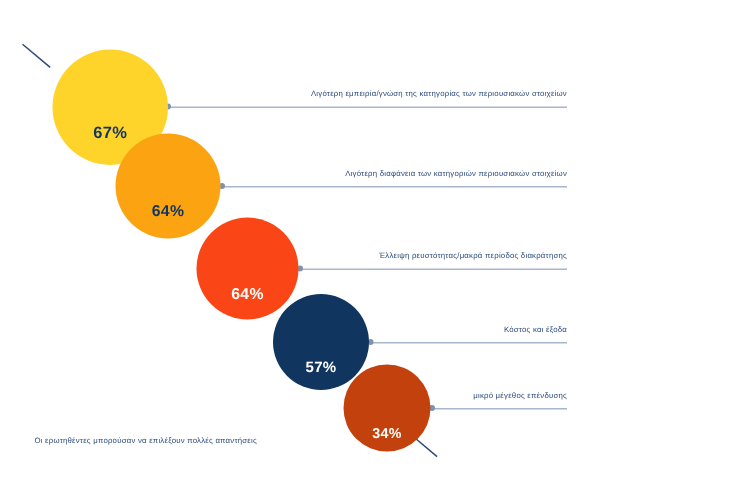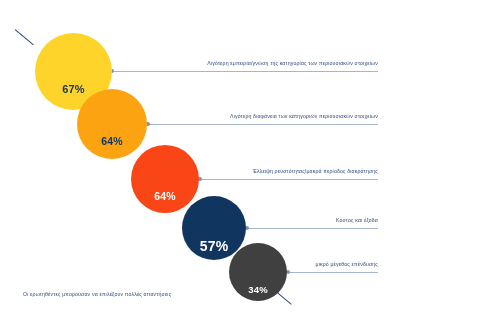--- a/index.html
+++ b/index.html
@@ -97,24 +97,24 @@
 
   <div class="bubble" style="left:77px; top:89px; width:70px; height:70px; background:#FCA311;">
     <span class="bubble-value" style="color:#10355F; font-size:10.5px;">64%</span>
   </div>
 
   <div class="bubble" style="left:131px; top:145px; width:68px; height:68px; background:#FA4616;">
     <span class="bubble-value" style="color:#FFFFFF; font-size:10.5px;">64%</span>
   </div>
 
   <div class="bubble" style="left:182px; top:196px; width:64px; height:64px; background:#10355F;">
-    <span class="bubble-value" style="color:#FFFFFF; font-size:14px;">57%</span>
+    <span class="bubble-value" style="color:#FFFFFF; font-size:10px;">57%</span>
   </div>
 
-  <div class="bubble" style="left:229px; top:243px; width:58px; height:58px; background:#404040;">
+  <div class="bubble" style="left:229px; top:243px; width:58px; height:58px; background:#c2410c;">
     <span class="bubble-value" style="color:#FFFFFF; font-size:9.5px;">34%</span>
   </div>
 
   <div class="label" style="left:120px; top:61px; width:258px;">Λιγότερη εμπειρία/γνώση της κατηγορίας των περιουσιακών στοιχείων</div>
   <div class="label" style="left:150px; top:114px; width:228px;">Λιγότερη διαφάνεια των κατηγοριών περιουσιακών στοιχείων</div>
   <div class="label" style="left:200px; top:169px; width:178px;">Έλλειψη ρευστότητας/μακρά περίοδος διακράτησης</div>
   <div class="label" style="left:248px; top:218px; width:130px;">Κόστος και έξοδα</div>
   <div class="label" style="left:288px; top:262px; width:90px;">μικρό μέγεθος επένδυσης</div>
 
   <div class="footnote" style="left:23px; top:292px;">Οι ερωτηθέντες μπορούσαν να επιλέξουν πολλές απαντήσεις</div>

